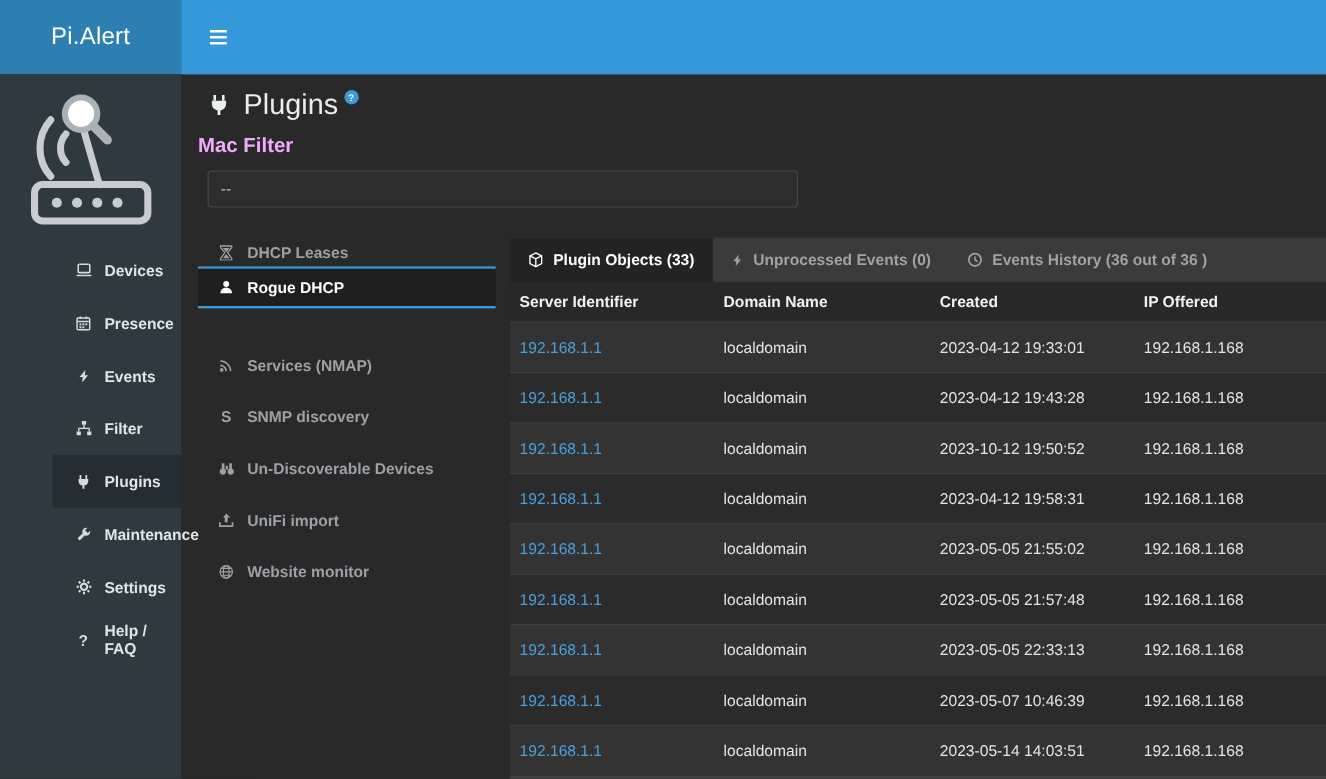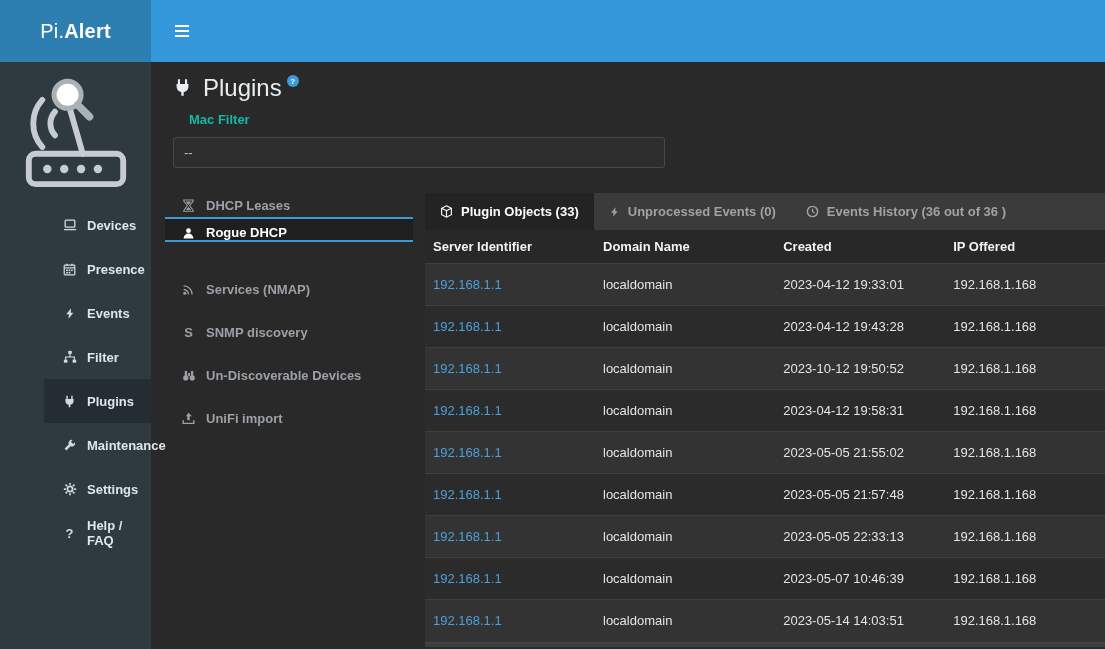--- a/index.html
+++ b/index.html
@@ -14,21 +14,21 @@
     font-family:"Liberation Sans","DejaVu Sans",sans-serif;
     background:#292929;color:#e4e4e4;
   }
   
   .topbar{display:flex;height:62px;}
   .brand{
     width:151px;flex-shrink:0;background:var(--brand-bg);
     color:#fff;display:flex;align-items:center;justify-content:center;
     font-size:20px;letter-spacing:.2px;cursor:pointer;
   }
-  .brand b{font-weight:700;}
+  .brand b{font-weight:400;}
   .navbar{flex:1;background:var(--navbar);display:flex;align-items:center;padding-left:15px;}
   .nav-toggle{cursor:pointer;display:flex;align-items:center;padding:8px;}
   
   .layout{display:flex;height:599px;}
   .sidebar{width:151px;flex-shrink:0;background:#2e3a40;}
   .logo-wrap{height:141px;display:flex;justify-content:center;align-items:flex-start;padding-top:10px;}
   .menu-item{
     height:44px;display:flex;align-items:center;gap:9px;padding-left:17px;
     font-size:13px;font-weight:700;color:#dfe6ea;cursor:pointer;margin-left:44px;
   }
@@ -39,36 +39,36 @@
   .content{flex:1;padding:10px 0 0 14px;display:flex;flex-direction:column;}
   .page-header{display:flex;align-items:flex-start;gap:11px;padding-left:8px;color:#e9edef;}
   .page-header .hicon{margin-top:6px;color:#e9edef;}
   .title{font-size:24px;font-weight:500;line-height:32px;}
   .help-badge{
     width:12px;height:12px;border-radius:50%;background:var(--accent);
     color:#fff;font-size:8px;font-weight:700;display:flex;align-items:center;justify-content:center;
     margin-top:3px;margin-left:-6px;cursor:pointer;
   }
   .mac-filter{margin-top:8px;}
-  .mac-filter .flabel{font-size:13px;font-weight:700;color:#14b8a6;margin-left:24px;display:block;}
+  .mac-filter .flabel{font-size:17px;font-weight:700;color:#f0abfc;display:block;}
   .filter-box{
     margin-left:8px;margin-top:10px;width:492px;height:31px;
     border:1px solid #484848;border-radius:3px;background:#2d2d2d;
     color:#bfbfbf;font-size:13px;display:flex;align-items:center;padding-left:10px;cursor:pointer;
   }
   
   .plugin-area{display:flex;margin-top:25px;flex:1;}
   .plugin-nav{width:248px;flex-shrink:0;}
   .pnav-item{
     height:43px;display:flex;align-items:center;gap:10px;padding-left:16px;
     font-size:13px;font-weight:700;color:#9ba1a6;cursor:pointer;
   }
   .pnav-item .icon{width:15px;display:flex;justify-content:center;flex-shrink:0;}
   .pnav-item:nth-child(1){height:26px;border-bottom:2px solid var(--accent);}
-  .pnav-item:nth-child(2){height:23px;align-items:flex-end;}
+  .pnav-item:nth-child(2){height:33px;}
   .pnav-item:nth-child(3){margin-top:26px;}
   .pnav-item.active{background:#1f1f1f;color:#fff;border-bottom:2px solid var(--accent);}
   .sicon{font-size:13px;font-weight:700;}
   
   .panel{flex:1;margin-left:12px;display:flex;flex-direction:column;}
   .tabstrip{height:37px;background:#3b3b3b;display:flex;flex-shrink:0;}
   .tab{
     display:flex;align-items:center;gap:8px;padding:0 15px;
     font-size:13px;font-weight:700;color:#a2a2a2;cursor:pointer;white-space:nowrap;
   }
@@ -274,20 +274,32 @@
           <span>Un-Discoverable Devices</span>
         </div>
         <div class="pnav-item">
           <span class="icon">
             <svg viewBox="0 0 16 16" width="13" height="13">
                 <path d="M8 1l4.2 4.2H9.5V10h-3V5.2H4.8z" fill="currentColor"></path>
                 <path d="M1.5 10v4h13v-4" stroke="currentColor" fill="none" stroke-width="1.8"></path>
               </svg>
           </span>
           <span>UniFi import</span>
+        </div>
+        <div class="pnav-item">
+          <span class="icon">
+            <svg viewBox="0 0 16 16" width="13" height="13">
+                <g stroke="currentColor" fill="none" stroke-width="1.2">
+                  <circle cx="8" cy="8" r="6.4"></circle>
+                  <ellipse cx="8" cy="8" rx="3" ry="6.4"></ellipse>
+                  <path d="M1.6 8h12.8M2.6 4.5h10.8M2.6 11.5h10.8"></path>
+                </g>
+              </svg>
+          </span>
+          <span>Website monitor</span>
         </div>
       </div>
 
       <div class="panel">
         <div class="tabstrip">
           <div class="tab active">
             <span class="ticon">
               <svg viewBox="0 0 16 16" width="13" height="13">
                   <path d="M8 1l6 3v8l-6 3-6-3V4z" fill="none" stroke="currentColor" stroke-width="1.4"></path>
                   <path d="M2 4l6 3 6-3M8 7v8" stroke="currentColor" fill="none" stroke-width="1.4"></path>

